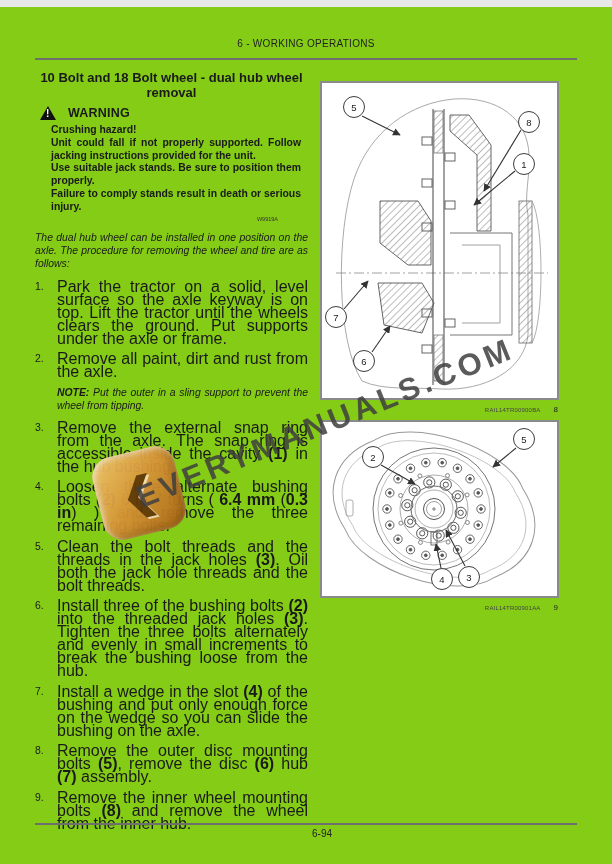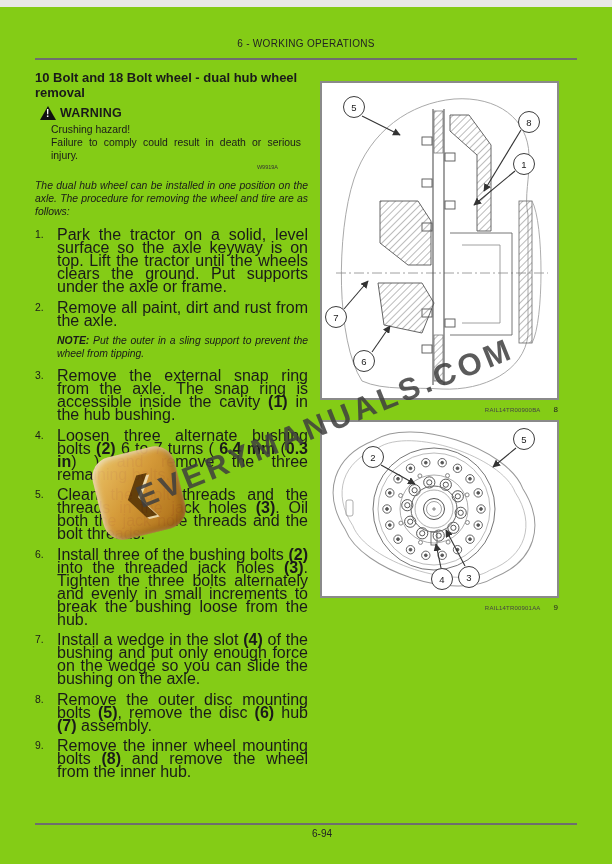--- a/index.html
+++ b/index.html
@@ -15,34 +15,34 @@
   }
   .rule{position:absolute;left:35px;width:542px;height:2px;background:#6e6e6e;}
   .rule-top{top:51px;}
   .rule-bottom{top:816px;}
   .page-number{
     position:absolute;top:821px;left:16px;width:100%;text-align:center;
     font-size:10px;color:#222;
   }
   
   .left-col{position:absolute;left:35px;top:64px;width:273px;}
-  .doc-title{font-size:13px;font-weight:bold;line-height:14.5px;margin:0 0 6px 0;}
+  .doc-title{font-size:13px;font-weight:bold;line-height:14.5px;margin:0 0 6px 0;text-align:center;}
   .warning-block{margin:0 0 9px 0;}
-  .warning-head{display:flex;align-items:flex-start;gap:4px;margin:0 0 4px 5px;}
+  .warning-head{display:flex;align-items:flex-start;gap:12px;margin:0 0 4px 5px;}
   .warn-tri{
     width:0;height:0;border-left:8px solid transparent;border-right:8px solid transparent;
     border-bottom:14px solid #111;position:relative;flex:none;
   }
   .warn-tri::after{
     content:"!";position:absolute;left:-2px;top:2px;width:4px;
     color:#fff;font-size:10px;font-weight:bold;line-height:12px;
   }
   .warning-label{font-size:12.5px;font-weight:bold;letter-spacing:.2px;}
   .warning-body{padding-left:16px;width:250px;}
-  .warning-body p{margin:0;font-size:10.4px;line-height:12.8px;font-weight:normal;text-align:justify;}
+  .warning-body p{margin:0;font-size:10.4px;line-height:12.8px;font-weight:bold;text-align:justify;}
   .warning-code{font-size:5.5px;color:#333;text-align:right;margin:2px 30px 0 0;}
   .intro{font-size:10.4px;line-height:13px;text-align:justify;margin:0 0 10px 0;font-style:italic;}
   .step{display:flex;margin:0 0 7.5px 0;}
   .step-num{width:22px;flex:none;font-size:10.4px;line-height:13px;}
   .step-text{flex:1;font-size:16px;line-height:13px;text-align:justify;}
   .note{margin:0 0 9px 22px;font-size:10.4px;line-height:13px;font-style:italic;text-align:justify;}
   .note b{font-style:italic;}
   
   .right-col{position:absolute;left:320px;top:74px;width:239px;}
   .fig-box{
@@ -92,21 +92,23 @@
   <div class="left-col">
     <h1 class="doc-title">10 Bolt and 18 Bolt wheel - dual hub wheel removal</h1>
 
     <div class="warning-block">
       <div class="warning-head">
         <span class="warn-tri"></span>
         <span class="warning-label">WARNING</span>
       </div>
       <div class="warning-body">
         <p>Crushing hazard!</p>
-        <p>Failure to comply could result in death or serious injury.</p>
+        <p>Unit could fall if not properly supported. Follow jacking instructions provided for the unit.</p>
+        <p>Use suitable jack stands. Be sure to position them properly.</p>
+        <p>Failure to comply stands result in death or serious injury.</p>
       </div>
       <div class="warning-code">W9919A</div>
     </div>
 
     <p class="intro">The dual hub wheel can be installed in one position on the axle.  The procedure for removing the wheel and tire are as follows:</p>
 
     <div class="step">
       <span class="step-num">1.</span>
       <span class="step-text">Park the tractor on a solid, level surface so the axle keyway is on top.  Lift the tractor until the wheels clears the ground.  Put supports under the axle or frame.</span>
     </div>

